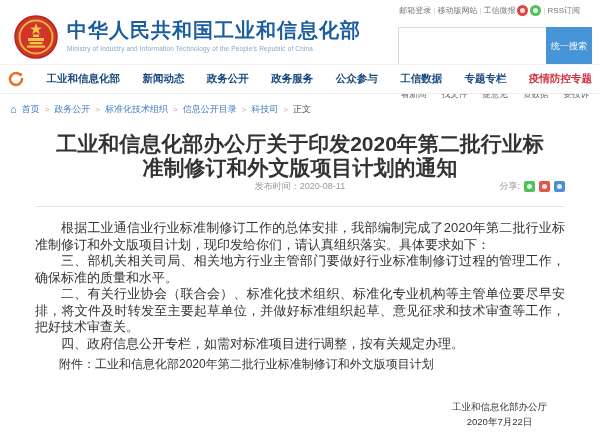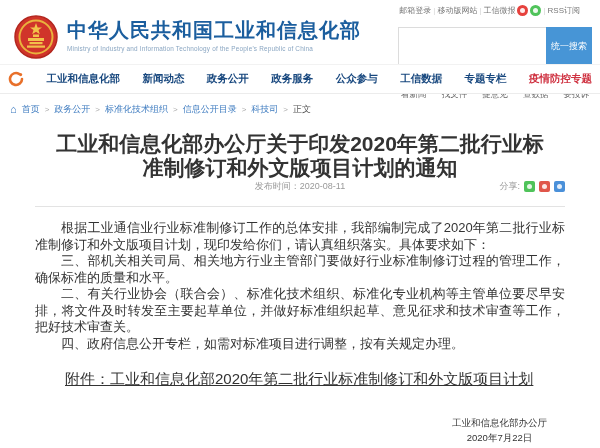--- a/index.html
+++ b/index.html
@@ -75,21 +75,21 @@
   .share-label { font-size: 9px; color: #999; }
   .share-icon { width: 11px; height: 11px; border-radius: 2px; display: inline-block; cursor: pointer; position: relative; }
   .share-icon::after { content:""; position:absolute; left:3px; top:3px; width:5px; height:5px; border-radius:50%; background:rgba(255,255,255,.85); }
   .divider { border-bottom: 1px solid #e3e3e3; margin-top: 12px; }
 
   .body-text { margin-top: 13px; }
   .body-text p {
     font-size: 13px; color: #333; line-height: 16.5px;
     text-indent: 2em; text-align: justify;
   }
-  .attachment { margin-top: 18px; font-size: 15px; color: #333; text-indent: 2em; text-decoration: underline; }
+  .attachment { margin-top: 4px; font-size: 12px; color: #333; text-indent: 2em; }
   .attachment a { color: #333; text-decoration: none; cursor: pointer; }
 
   .signature { margin-top: 26px; text-align: right; padding-right: 18px; }
   .signature .sig-inner { display: inline-block; text-align: center; }
   .signature div { font-size: 9.5px; color: #333; line-height: 15px; }
 </style>
 </head>
 <body>
 
 <div id="page">

